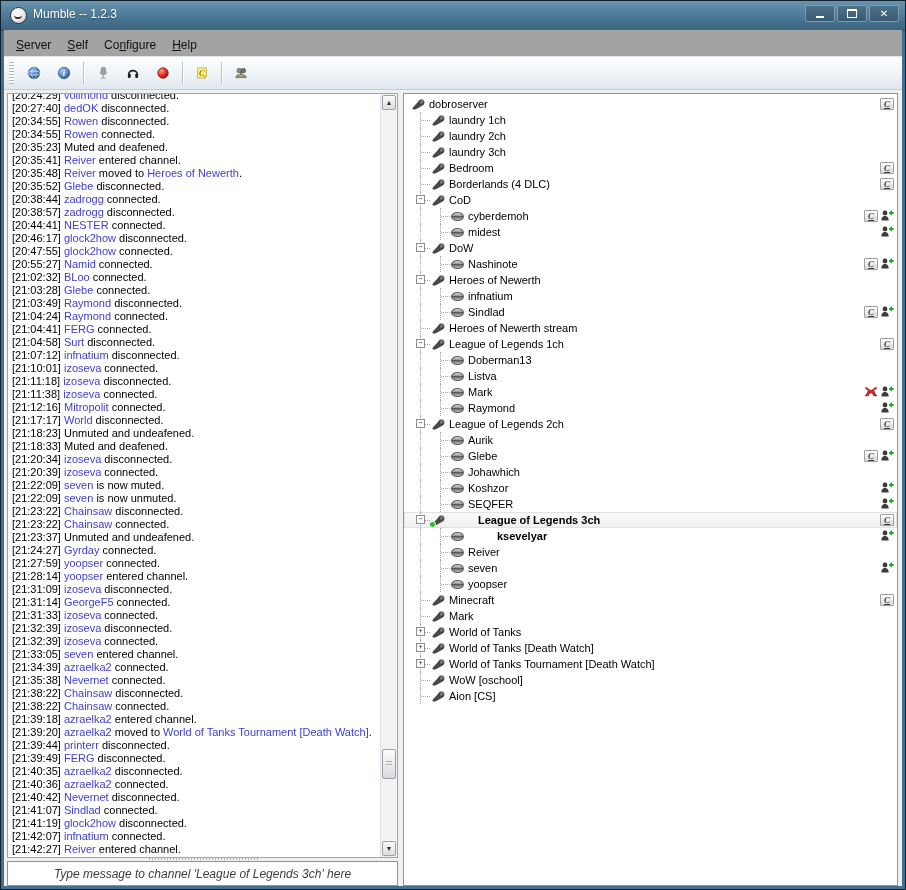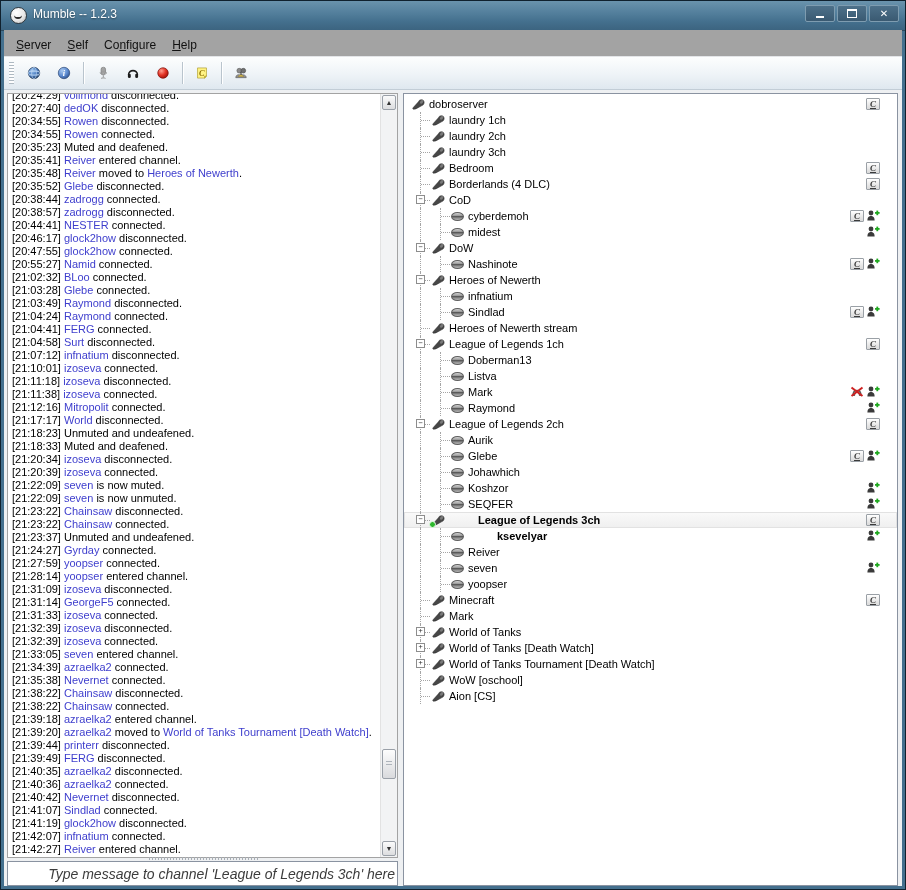--- a/index.html
+++ b/index.html
@@ -49,26 +49,26 @@
     border:1px solid #9aa0a8;border-radius:2px;box-sizing:border-box;cursor:default;}
   .sb-thumb::after{content:"";position:absolute;left:3px;right:3px;top:11px;height:6px;
     background:repeating-linear-gradient(to bottom,#aeb4bb 0 1px,transparent 1px 3px);}
   
   .splitter{position:absolute;left:145px;top:766px;width:110px;height:5px;
     background:repeating-linear-gradient(to right,#a8aeb5 0 1px,transparent 1px 3px);
     background-size:100% 3px;background-position:center;background-repeat:no-repeat;cursor:row-resize;}
   
   .chat-input{position:absolute;left:3px;top:771px;width:391px;height:25px;box-sizing:border-box;
     border:1px solid #8a93a1;background:#fff;font-family:"Liberation Sans",sans-serif;
-    font-size:14px;text-align:right;}
+    font-size:12px;text-align:center;}
   .chat-input::placeholder{color:#3c3c3c;font-style:italic;opacity:1;}
   
   .tree-panel{position:absolute;left:399px;top:3px;right:4px;height:793px;background:#fff;
     border:1px solid #8a93a1;box-sizing:border-box;overflow:hidden;padding-top:2px;}
-  .tree-row{display:flex;align-items:center;height:16px;padding-left:7px;padding-right:17px;font-size:11px;color:#000;position:relative;}
+  .tree-row{display:flex;align-items:center;height:16px;padding-left:7px;padding-right:3px;font-size:11px;color:#000;position:relative;}
   .tree-row.selected{background:linear-gradient(to bottom,#fafafa,#efefef);box-shadow:inset 0 0 0 1px #e2e2e2;}
   .tree-row.bold .node-label{font-weight:bold;margin-left:29px;}
   .cell{width:20px;height:16px;position:relative;flex:0 0 auto;}
   .cell.v::before{content:"";position:absolute;left:9px;top:0;bottom:0;border-left:1px dotted #a5a5a5;}
   .cell.stub::after{content:"";position:absolute;left:10px;top:8px;width:9px;border-top:1px dotted #a5a5a5;}
   .expander{position:absolute;left:5px;top:3px;width:9px;height:9px;background:#fff;border:1px solid #8d8d8d;
     box-sizing:border-box;font:7px/7px "DejaVu Sans Mono",monospace;text-align:center;color:#333;cursor:default;z-index:1;}
   .node-icon{flex:0 0 auto;margin-right:4px;position:relative;display:flex;align-items:center;}
   .chan-dot{position:absolute;left:-2px;bottom:-1px;width:5px;height:5px;border-radius:50%;
     background:#2eb82e;border:1px solid #eafbea;box-sizing:content-box;}

